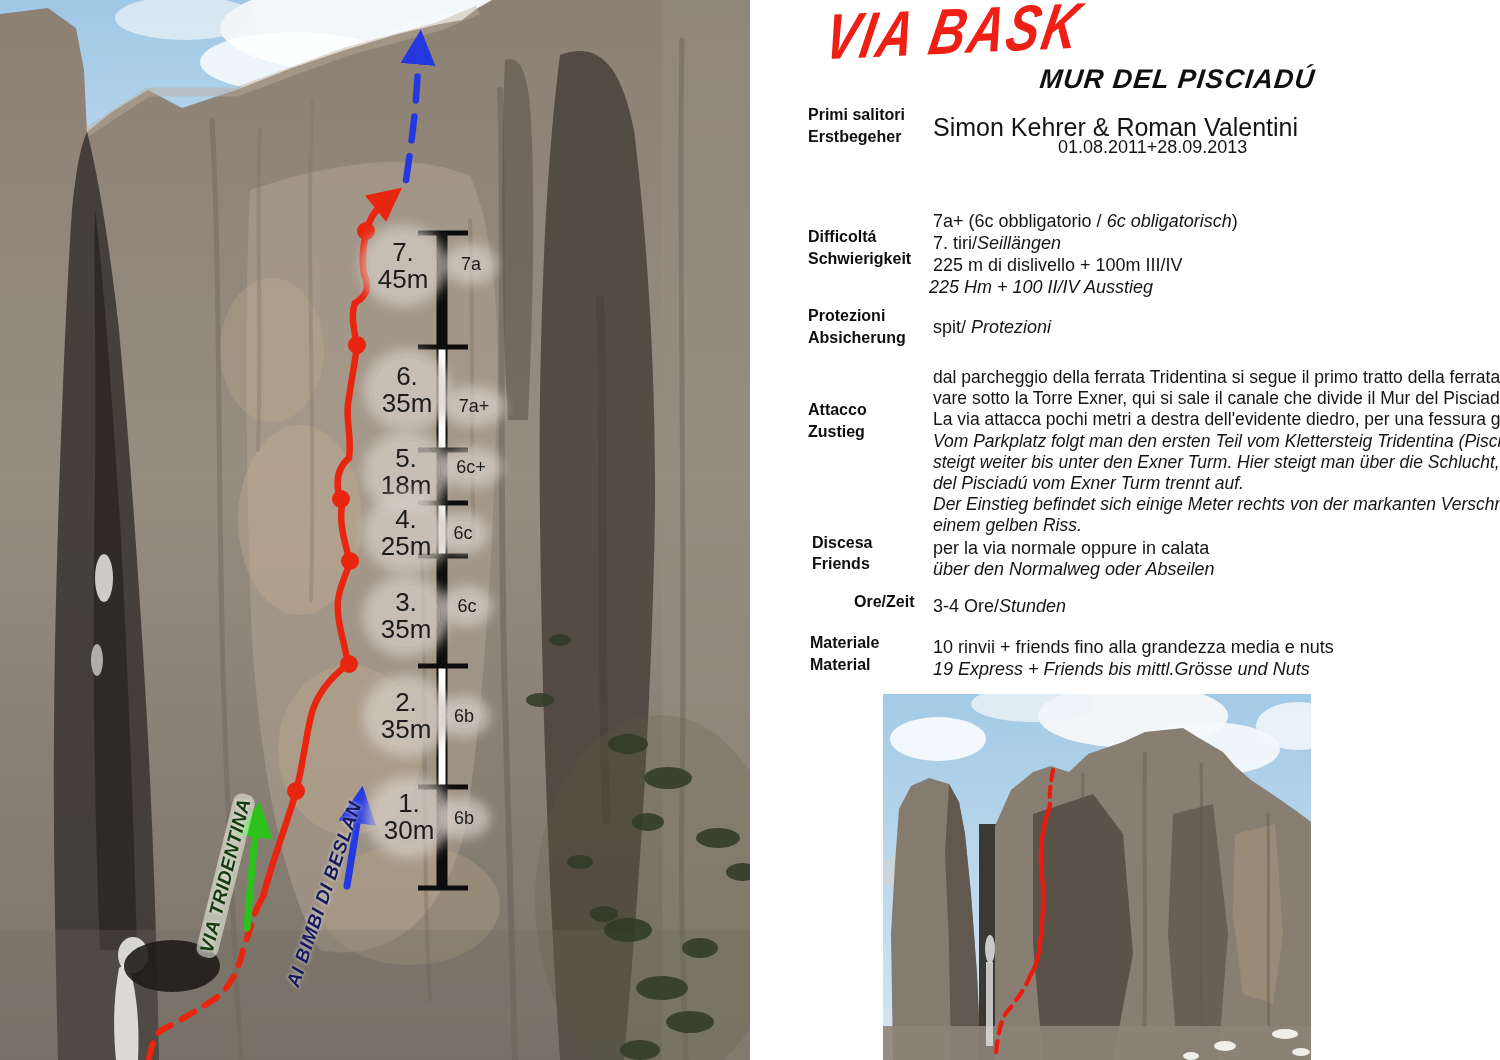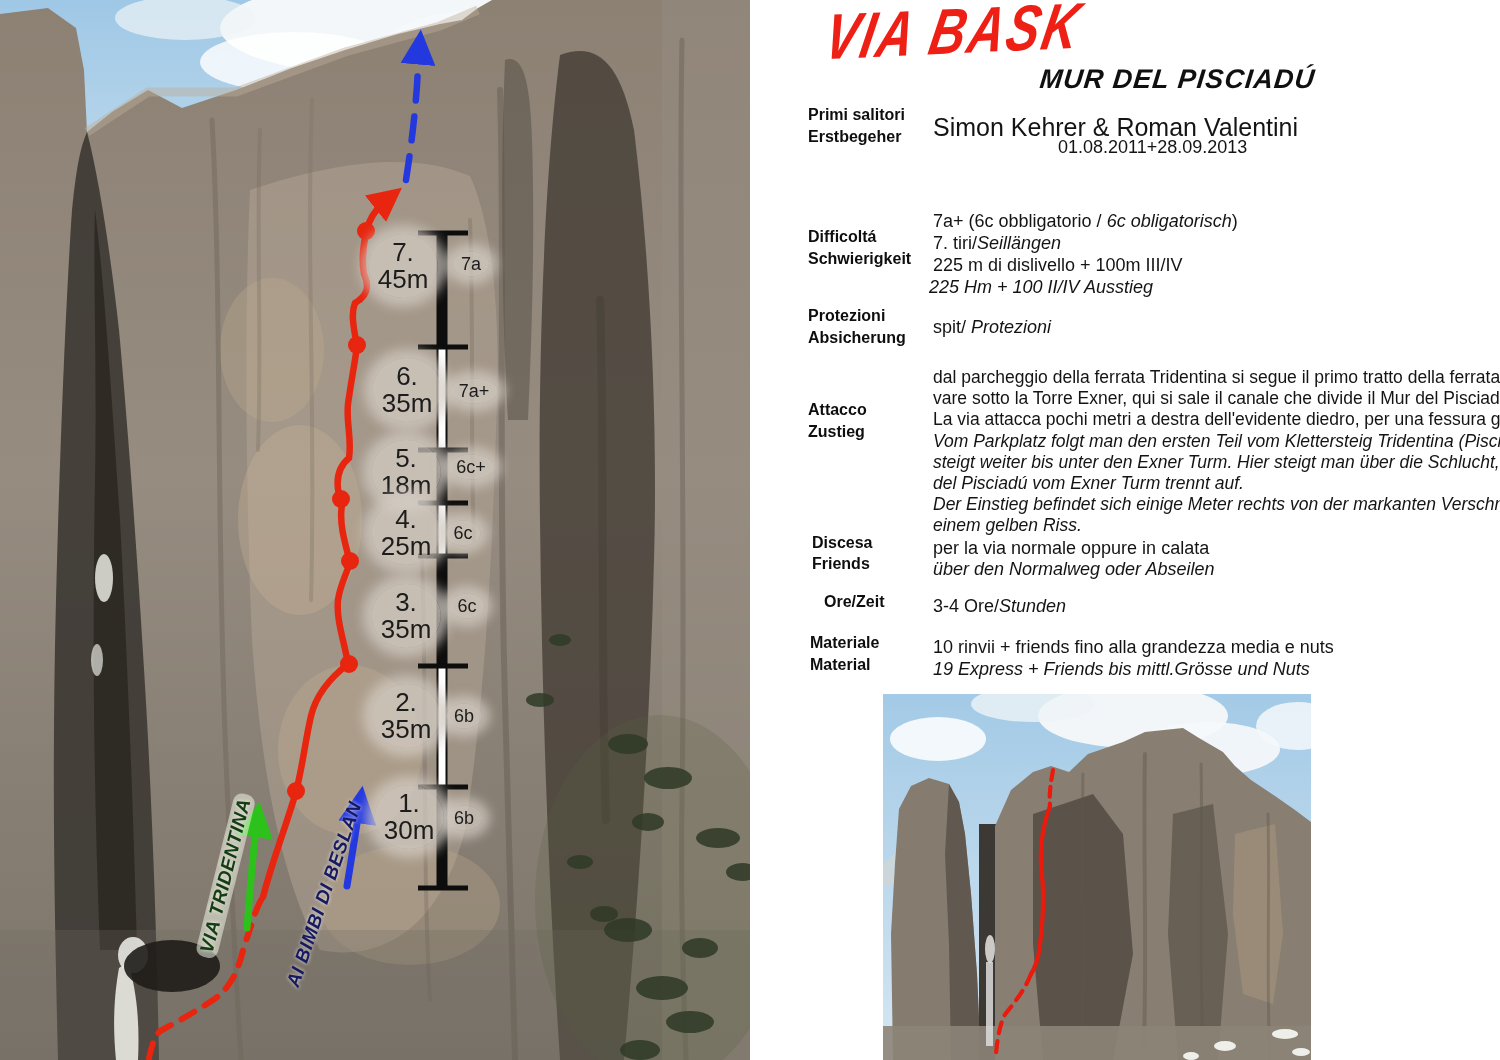--- a/index.html
+++ b/index.html
@@ -188,21 +188,21 @@
     <div class="pitch-label" style="left:406px;top:716px">
       <div>2.</div>
       <div>35m</div>
     </div>
     <div class="pitch-label" style="left:409px;top:817px">
       <div>1.</div>
       <div>30m</div>
     </div>
 
     <div class="grade-label" style="left:471px;top:264px">7a</div>
-    <div class="grade-label" style="left:474px;top:391px">7a+</div>
+    <div class="grade-label" style="left:474px;top:406px">7a+</div>
     <div class="grade-label" style="left:471px;top:467px">6c+</div>
     <div class="grade-label" style="left:463px;top:533px">6c</div>
     <div class="grade-label" style="left:467px;top:606px">6c</div>
     <div class="grade-label" style="left:464px;top:716px">6b</div>
     <div class="grade-label" style="left:464px;top:818px">6b</div>
 
     <div class="route-name tridentina">VIA TRIDENTINA</div>
     <div class="route-name beslan">AI BIMBI DI BESLAN</div>
   </div>
 
@@ -244,21 +244,21 @@
     <div>del Pisciadú vom Exner Turm trennt auf.</div>
     <div>Der Einstieg befindet sich einige Meter rechts von der markanten Verschneidung, bei</div>
     <div>einem gelben Riss.</div>
   </div>
 
   <div class="lbl" style="left:812px;top:534px">Discesa</div>
   <div class="lbl" style="left:812px;top:555px">Friends</div>
   <div class="val" style="left:933px;top:538px">per la via normale oppure in calata</div>
   <div class="val ital" style="left:933px;top:559px">über den Normalweg oder Abseilen</div>
 
-  <div class="lbl" style="left:824px;top:593px">Ore/Zeit</div>
+  <div class="lbl" style="left:854px;top:593px">Ore/Zeit</div>
   <div class="val" style="left:933px;top:596px">
     <span>3-4 Ore/</span><span class="ital">Stunden</span>
   </div>
 
   <div class="lbl" style="left:810px;top:634px">Materiale</div>
   <div class="lbl" style="left:810px;top:656px">Material</div>
   <div class="val" style="left:933px;top:637px">10  rinvii + friends fino alla grandezza media e nuts</div>
   <div class="val ital" style="left:933px;top:659px">19 Express + Friends bis mittl.Grösse und Nuts</div>
 
   <div class="abs" style="left:883px;top:694px;width:428px;height:366px">

